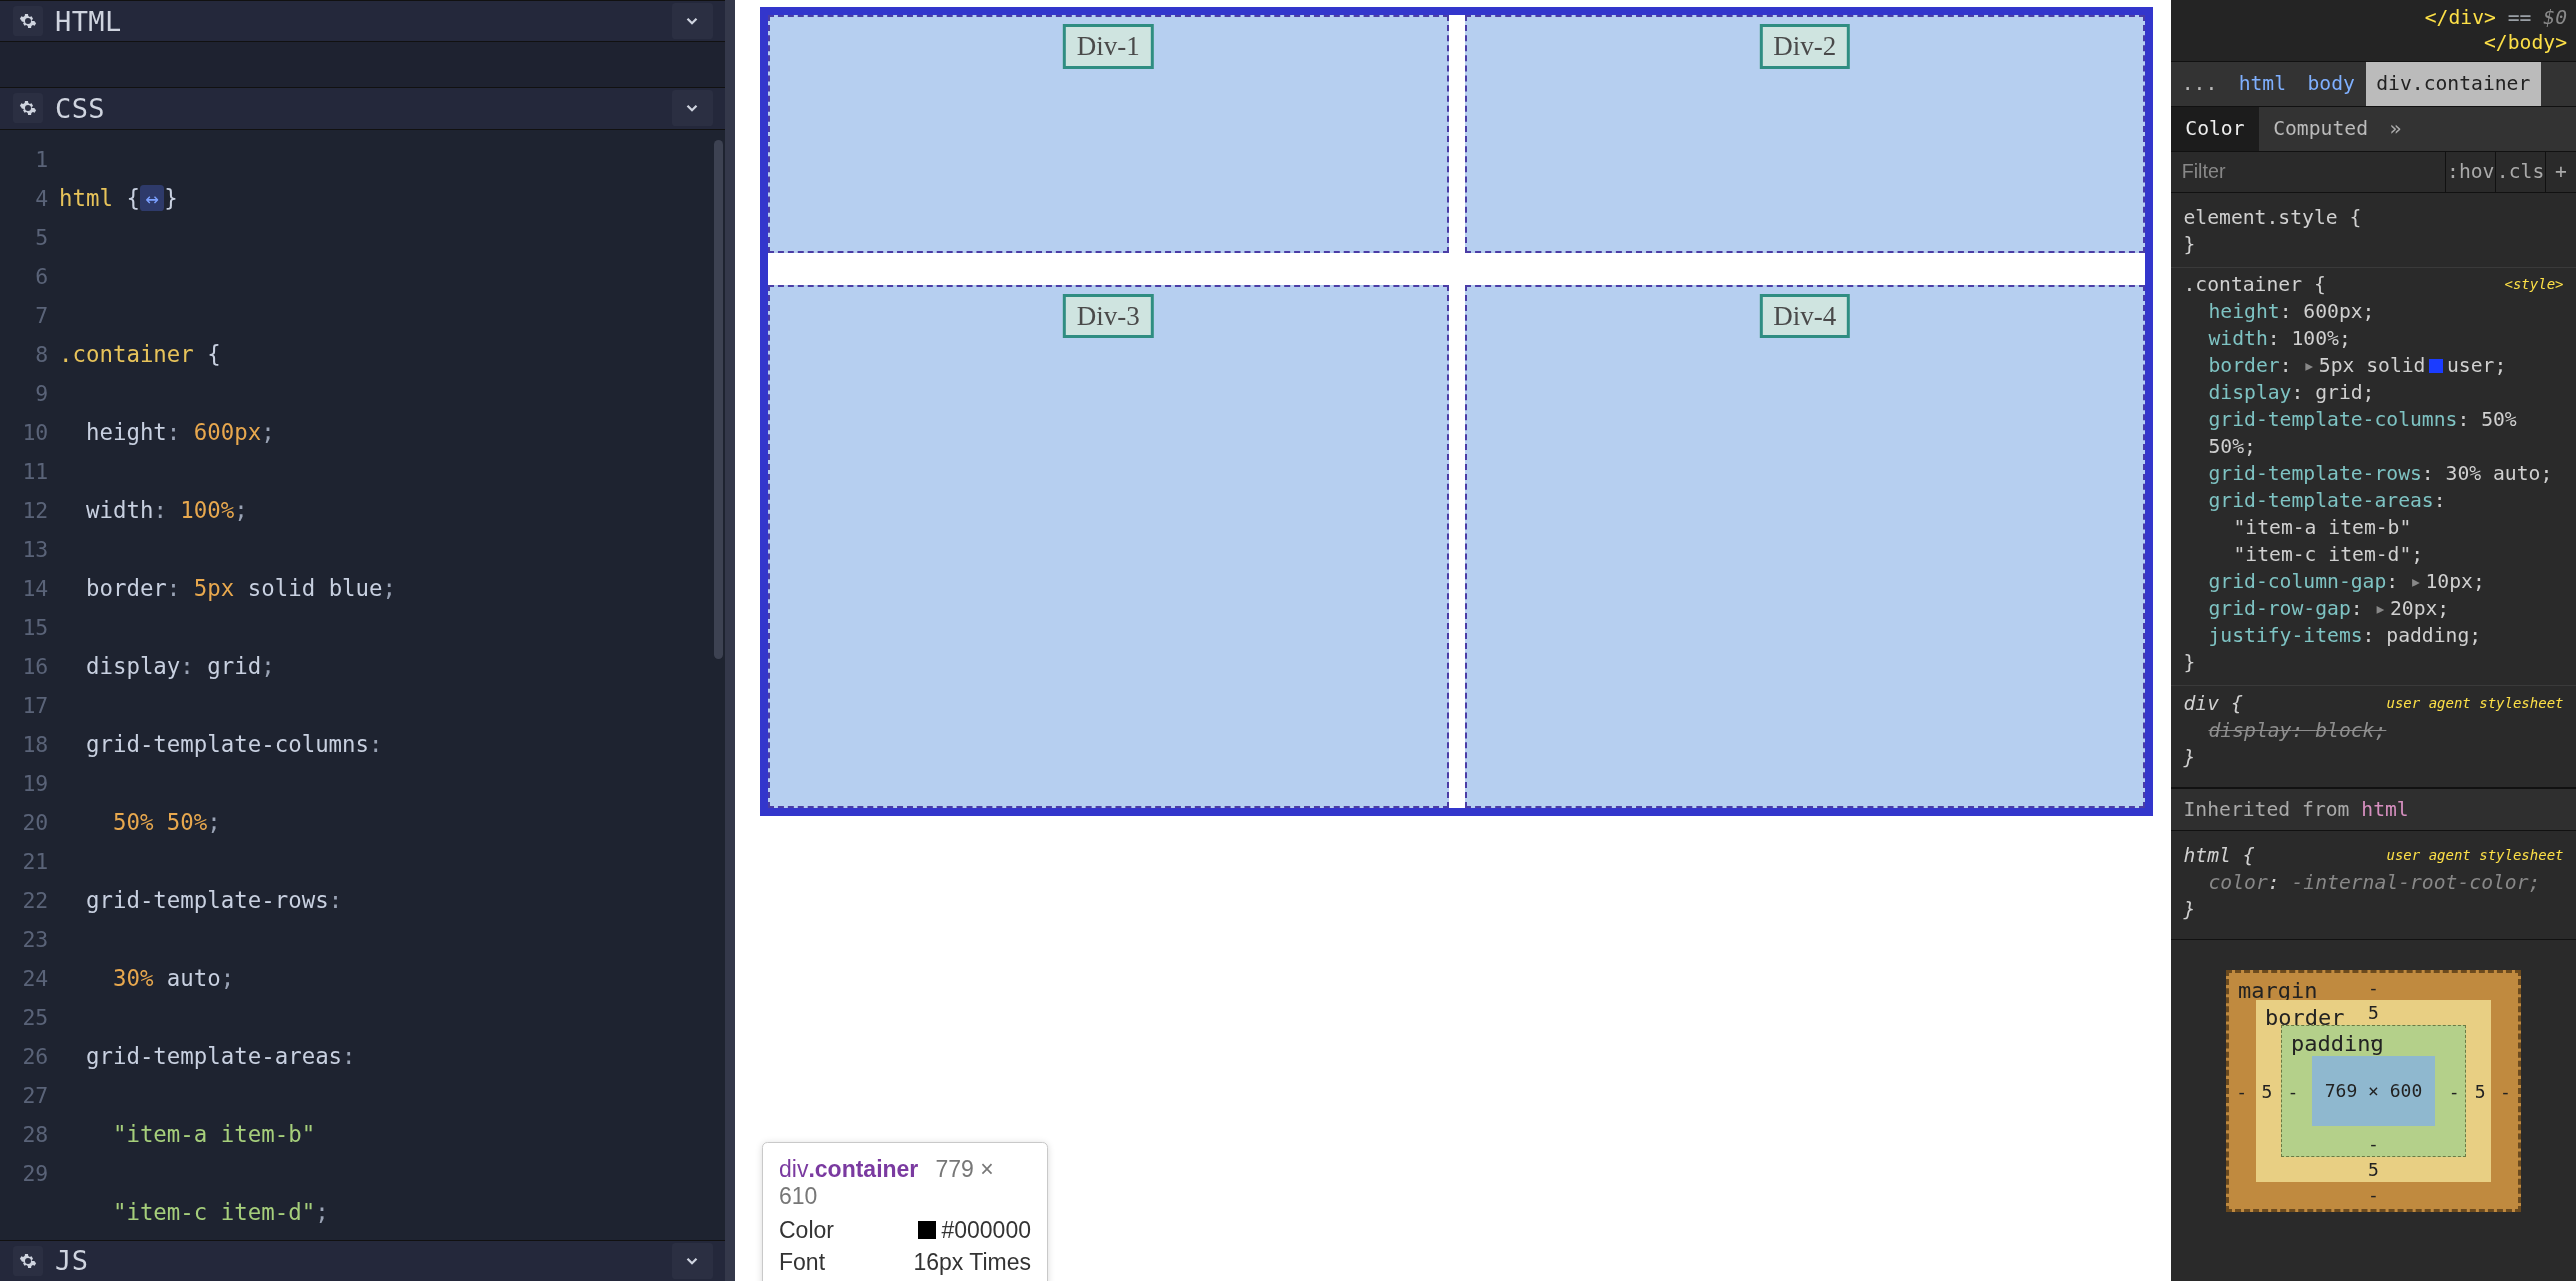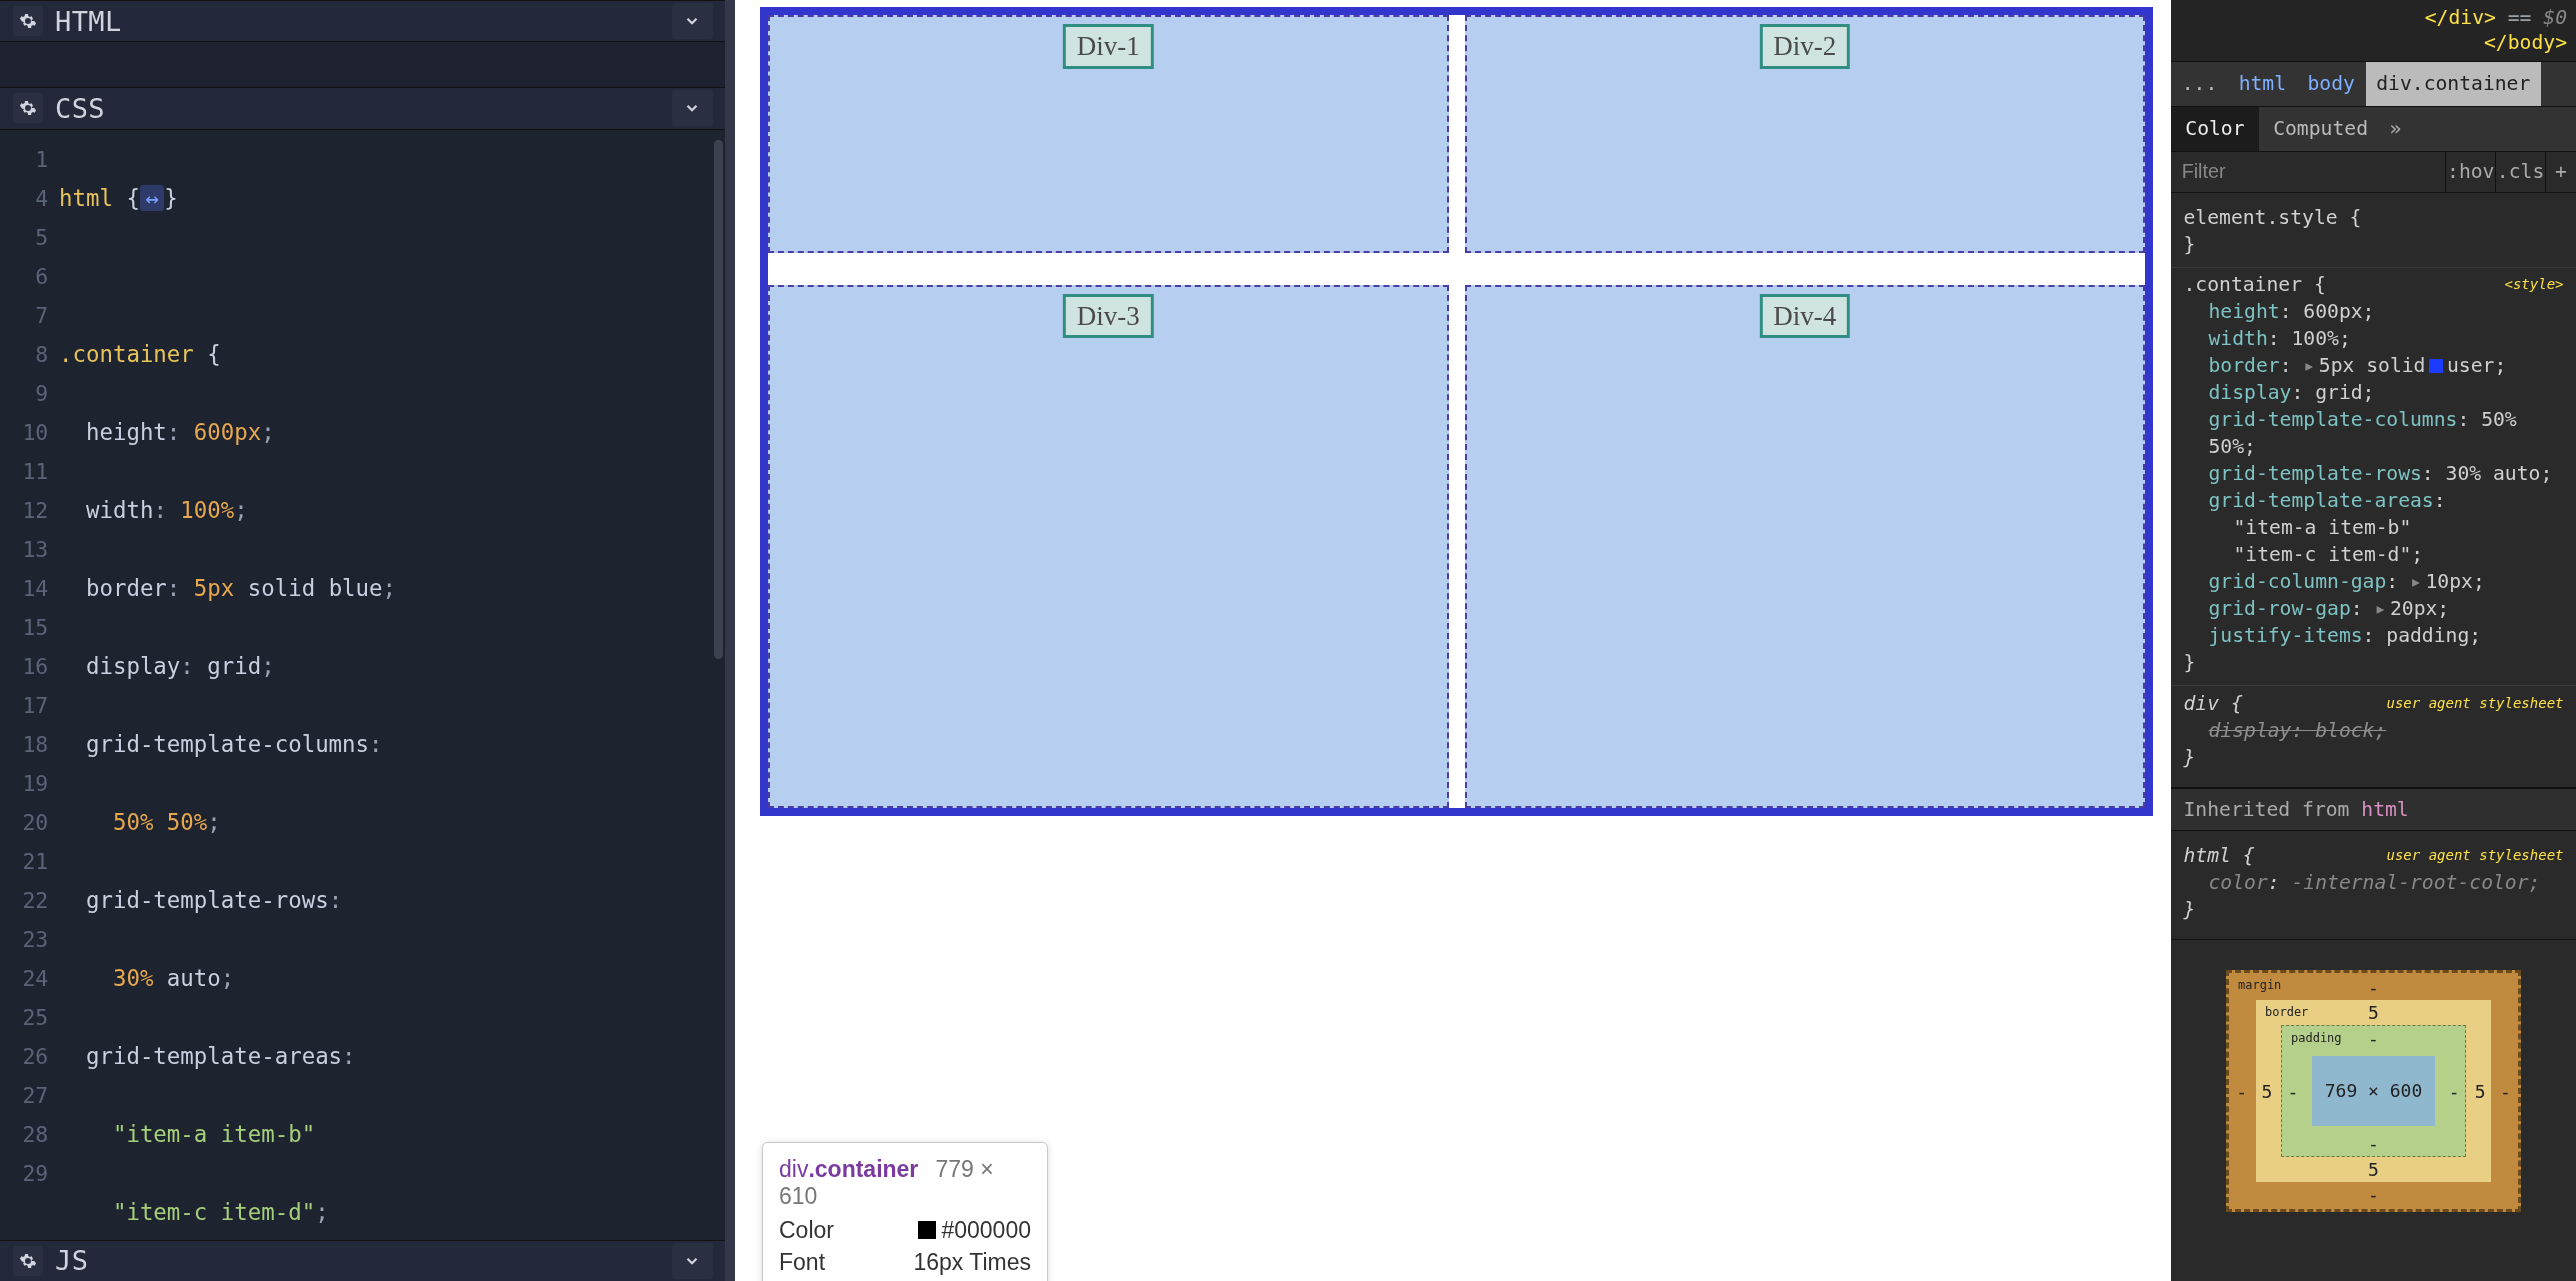--- a/index.html
+++ b/index.html
@@ -270,21 +270,21 @@
   position:absolute; inset:25px;
   background:#b4d08a;
   border:1.8px dashed #6a7a45;
 }
 .bm-content {
   position:absolute; inset:30px;
   background:#8fb8cf;
   display:flex; align-items:center; justify-content:center;
   font-size:18px;
 }
-.bm-label { position:absolute; left:9px; top:5.4px; font-size:12px; }
+.bm-label { position:absolute; left:9px; top:5.4px; font-size:22px; }
 .bm-num   { position:absolute; font-size:18px; }
 </style>
 </head>
 <body>
 
 <div class="editor-col">
 
   <div class="panel-header">
     <span class="gear">
       <svg width="18" height="18" viewBox="0 0 24 24" fill="#cfd4df">

